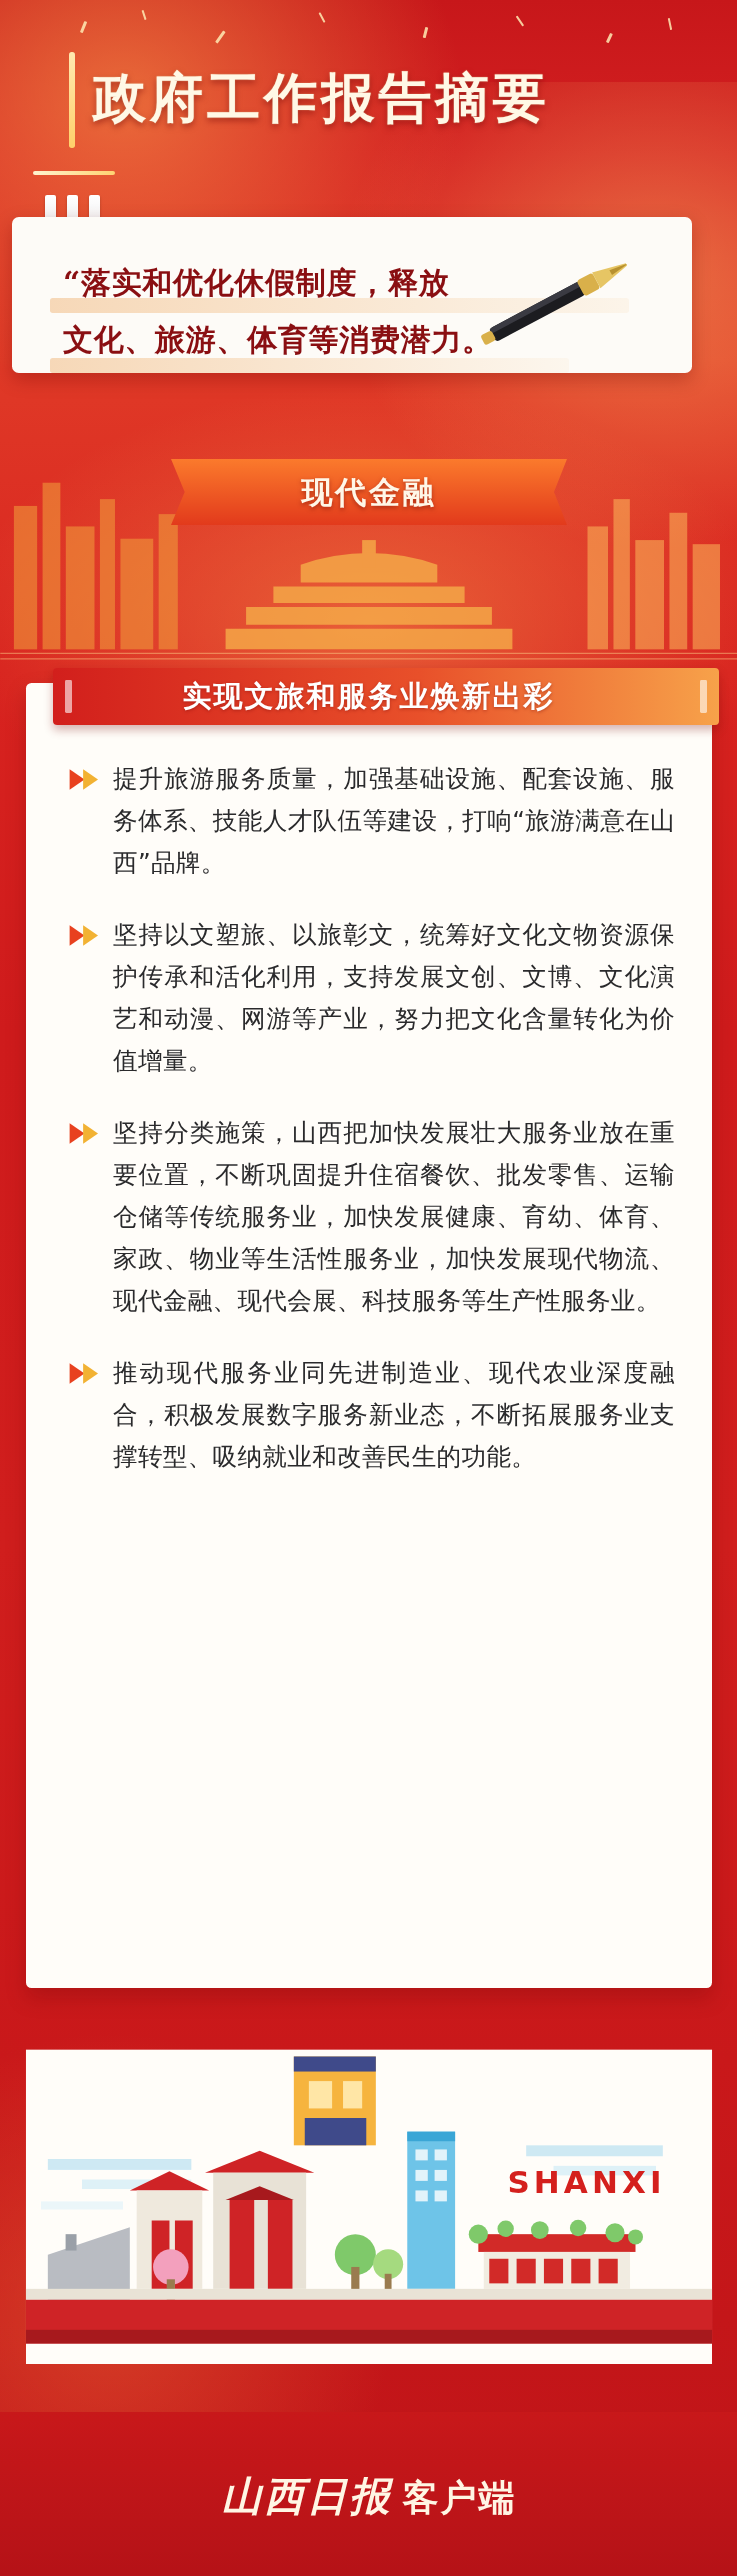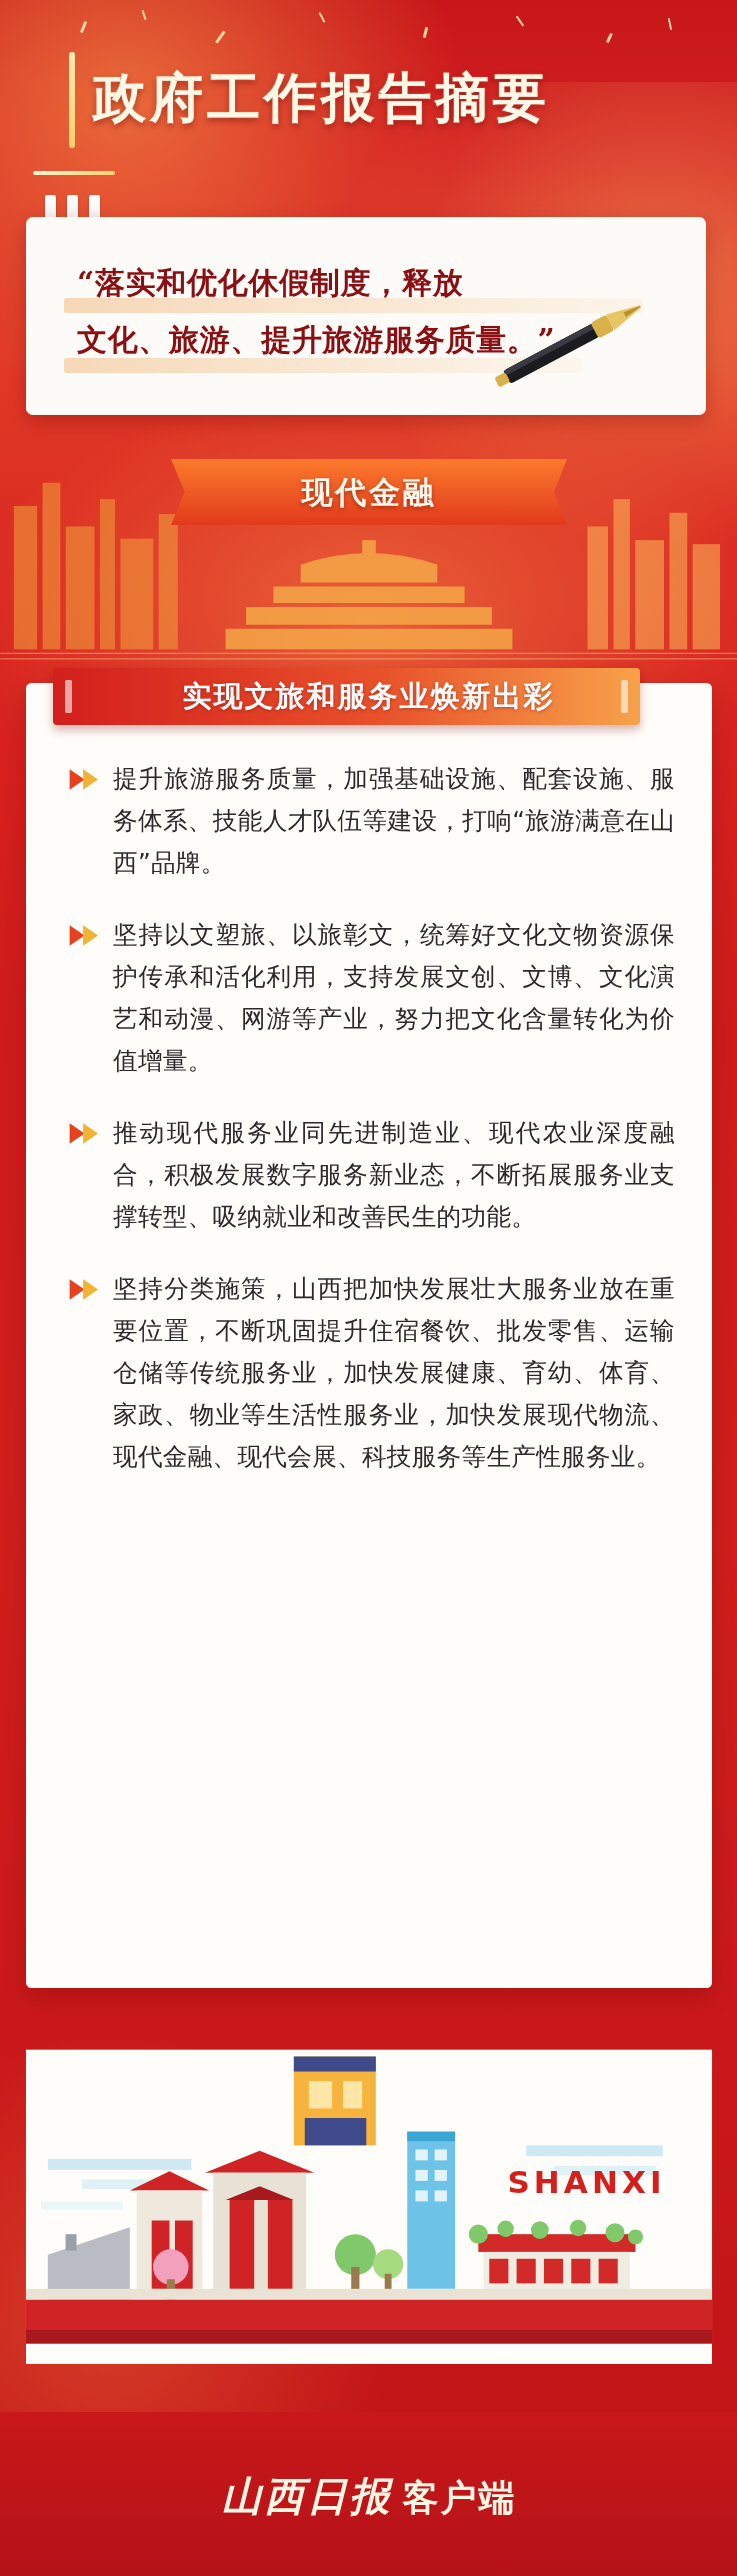--- a/index.html
+++ b/index.html
@@ -60,21 +60,21 @@
     white-space: nowrap;
   }
   .title-rule {
     position: absolute; left: 33px; top: 171px; width: 82px; height: 4.1px;
     background: linear-gradient(90deg,#fff3cf,#ffd372);
     border-radius: 2px;
   }
 
   
   .quote-card {
-    position: absolute; left: 26px; top: 217px; width: 680px; height: 198px;
+    position: absolute; left: 12px; top: 217px; width: 680px; height: 156px;
     background: #fdfbf7;
     border-radius: 6.8px 6.8px 6.8px 6.8px;
     box-shadow: 0 6.8px 18px rgba(110,8,8,.30);
   }
   .quote-clips {
     position: absolute; left: 45px; top: 195px; width: 89px; height: 53px;
   }
   .clip {
     position: absolute; top: 0; width: 11px; height: 51px;
     background: linear-gradient(180deg,#ffffff,#e9e9ea);
@@ -140,21 +140,21 @@
   }
 
   
   .content-card {
     position: absolute; left: 26px; top: 683px; width: 686px; height: 1305px;
     background: #fffdf9;
     border-radius: 5.5px;
     box-shadow: 0 9.6px 20.5px rgba(110,8,8,.28);
   }
   .card-header {
-    position: absolute; left: 27px; top: -15px; width: 587px; height: 57px;
+    position: absolute; left: 27px; top: -15px; width: 666px; height: 57px;
     background: linear-gradient(90deg,#d21f1c 0%, #e8502a 55%, #f7a24a 100%);
     border-radius: 4.1px;
     box-shadow: 0 4.1px 9.6px rgba(120,10,10,.3);
   }
   .card-header-ornament-l, .card-header-ornament-r {
     position: absolute; top: 12.3px; width: 6.8px; height: 33px;
     background: rgba(255,255,255,.6); border-radius: 1.4px;
   }
   .card-header-ornament-l { left: 12.3px; }
   .card-header-ornament-r { right: 12.3px; }
@@ -261,21 +261,21 @@
     <div class="clip c1"></div>
     <div class="clip c2"></div>
     <div class="clip c3"></div>
   </div>
 
   <div class="quote-card">
     <div class="quote-underline"></div>
     <div class="quote-underline2"></div>
     <div class="quote-text">
       <div>“落实和优化休假制度，释放</div>
-      <div>文化、旅游、提升旅游服务质量。”</div>
+      <div>文化、旅游、体育等消费潜力。”</div>
     </div>
     <div class="pen">
       <svg width="205" height="89" viewBox="0 0 300 130">
         <g transform="rotate(-28 150 65)">
           <rect x="40" y="52" width="150" height="22" rx="6" fill="#1c1c20"></rect>
           <rect x="40" y="52" width="150" height="8" rx="4" fill="#3a3a42"></rect>
           <rect x="186" y="50" width="26" height="26" rx="5" fill="#d9b04a"></rect>
           <polygon points="212,50 262,61 262,65 212,76" fill="#e6c564"></polygon>
           <polygon points="236,59 262,62.5 262,63.5 236,67" fill="#b8912f"></polygon>
           <rect x="24" y="55" width="18" height="16" rx="4" fill="#d9b04a"></rect>
@@ -350,31 +350,31 @@
       </div>
 
 
       <div class="para">
         <span class="arrow">
           <svg width="33" height="23" viewBox="0 0 48 34">
             <polygon points="2,2 24,17 2,32" fill="#e8411f"></polygon>
             <polygon points="22,2 44,17 22,32" fill="#f2b233"></polygon>
           </svg>
         </span>
-        <span>推动现代服务业同先进制造业、现代农业深度融合，积极发展数字服务新业态，不断拓展服务业支撑转型、吸纳就业和改善民生的功能。</span>
+        <span>坚持分类施策，山西把加快发展壮大服务业放在重要位置，不断巩固提升住宿餐饮、批发零售、运输仓储等传统服务业，加快发展健康、育幼、体育、家政、物业等生活性服务业，加快发展现代物流、现代金融、现代会展、科技服务等生产性服务业。</span>
       </div>
 
       <div class="para">
         <span class="arrow">
           <svg width="33" height="23" viewBox="0 0 48 34">
             <polygon points="2,2 24,17 2,32" fill="#e8411f"></polygon>
             <polygon points="22,2 44,17 22,32" fill="#f2b233"></polygon>
           </svg>
         </span>
-        <span>坚持分类施策，山西把加快发展壮大服务业放在重要位置，不断巩固提升住宿餐饮、批发零售、运输仓储等传统服务业，加快发展健康、育幼、体育、家政、物业等生活性服务业，加快发展现代物流、现代金融、现代会展、科技服务等生产性服务业。</span>
+        <span>推动现代服务业同先进制造业、现代农业深度融合，积极发展数字服务新业态，不断拓展服务业支撑转型、吸纳就业和改善民生的功能。</span>
       </div>
     </div>
   </div>
 
   <div class="bottom-illust">
     <div class="illust-base"></div>
     <svg width="738" height="383" viewBox="0 0 1080 560" style="position:absolute;left:0;top:0">
 
       <rect x="38" y="30" width="1004" height="430" fill="#fffdf9"></rect>
       <g opacity="0.5">

